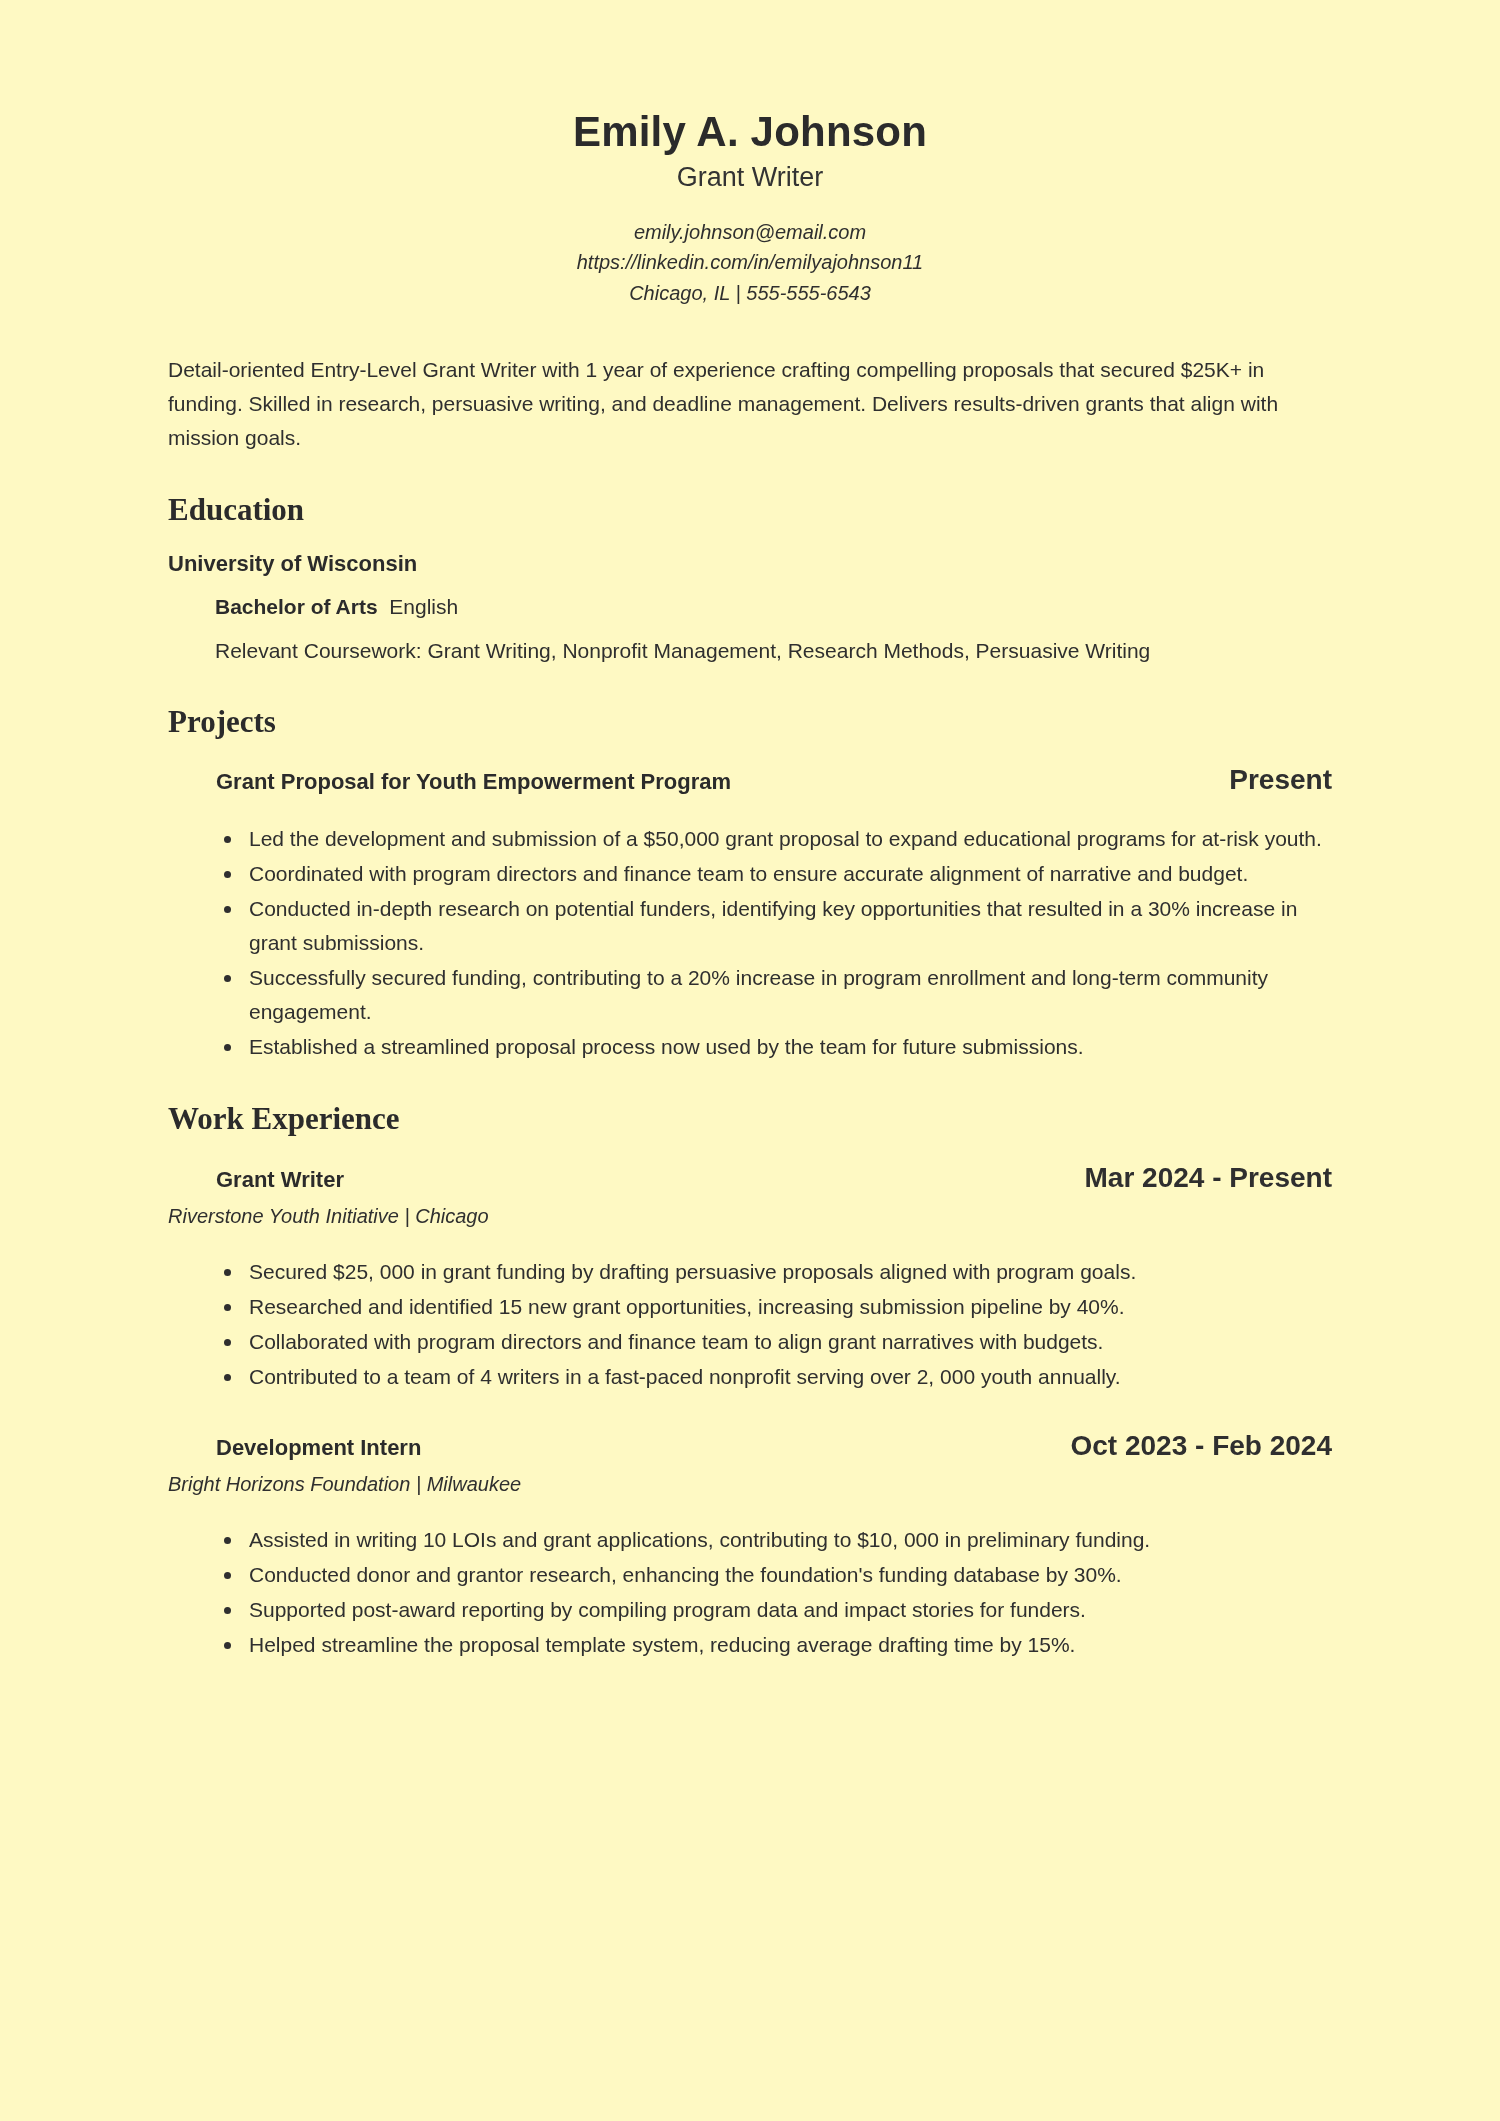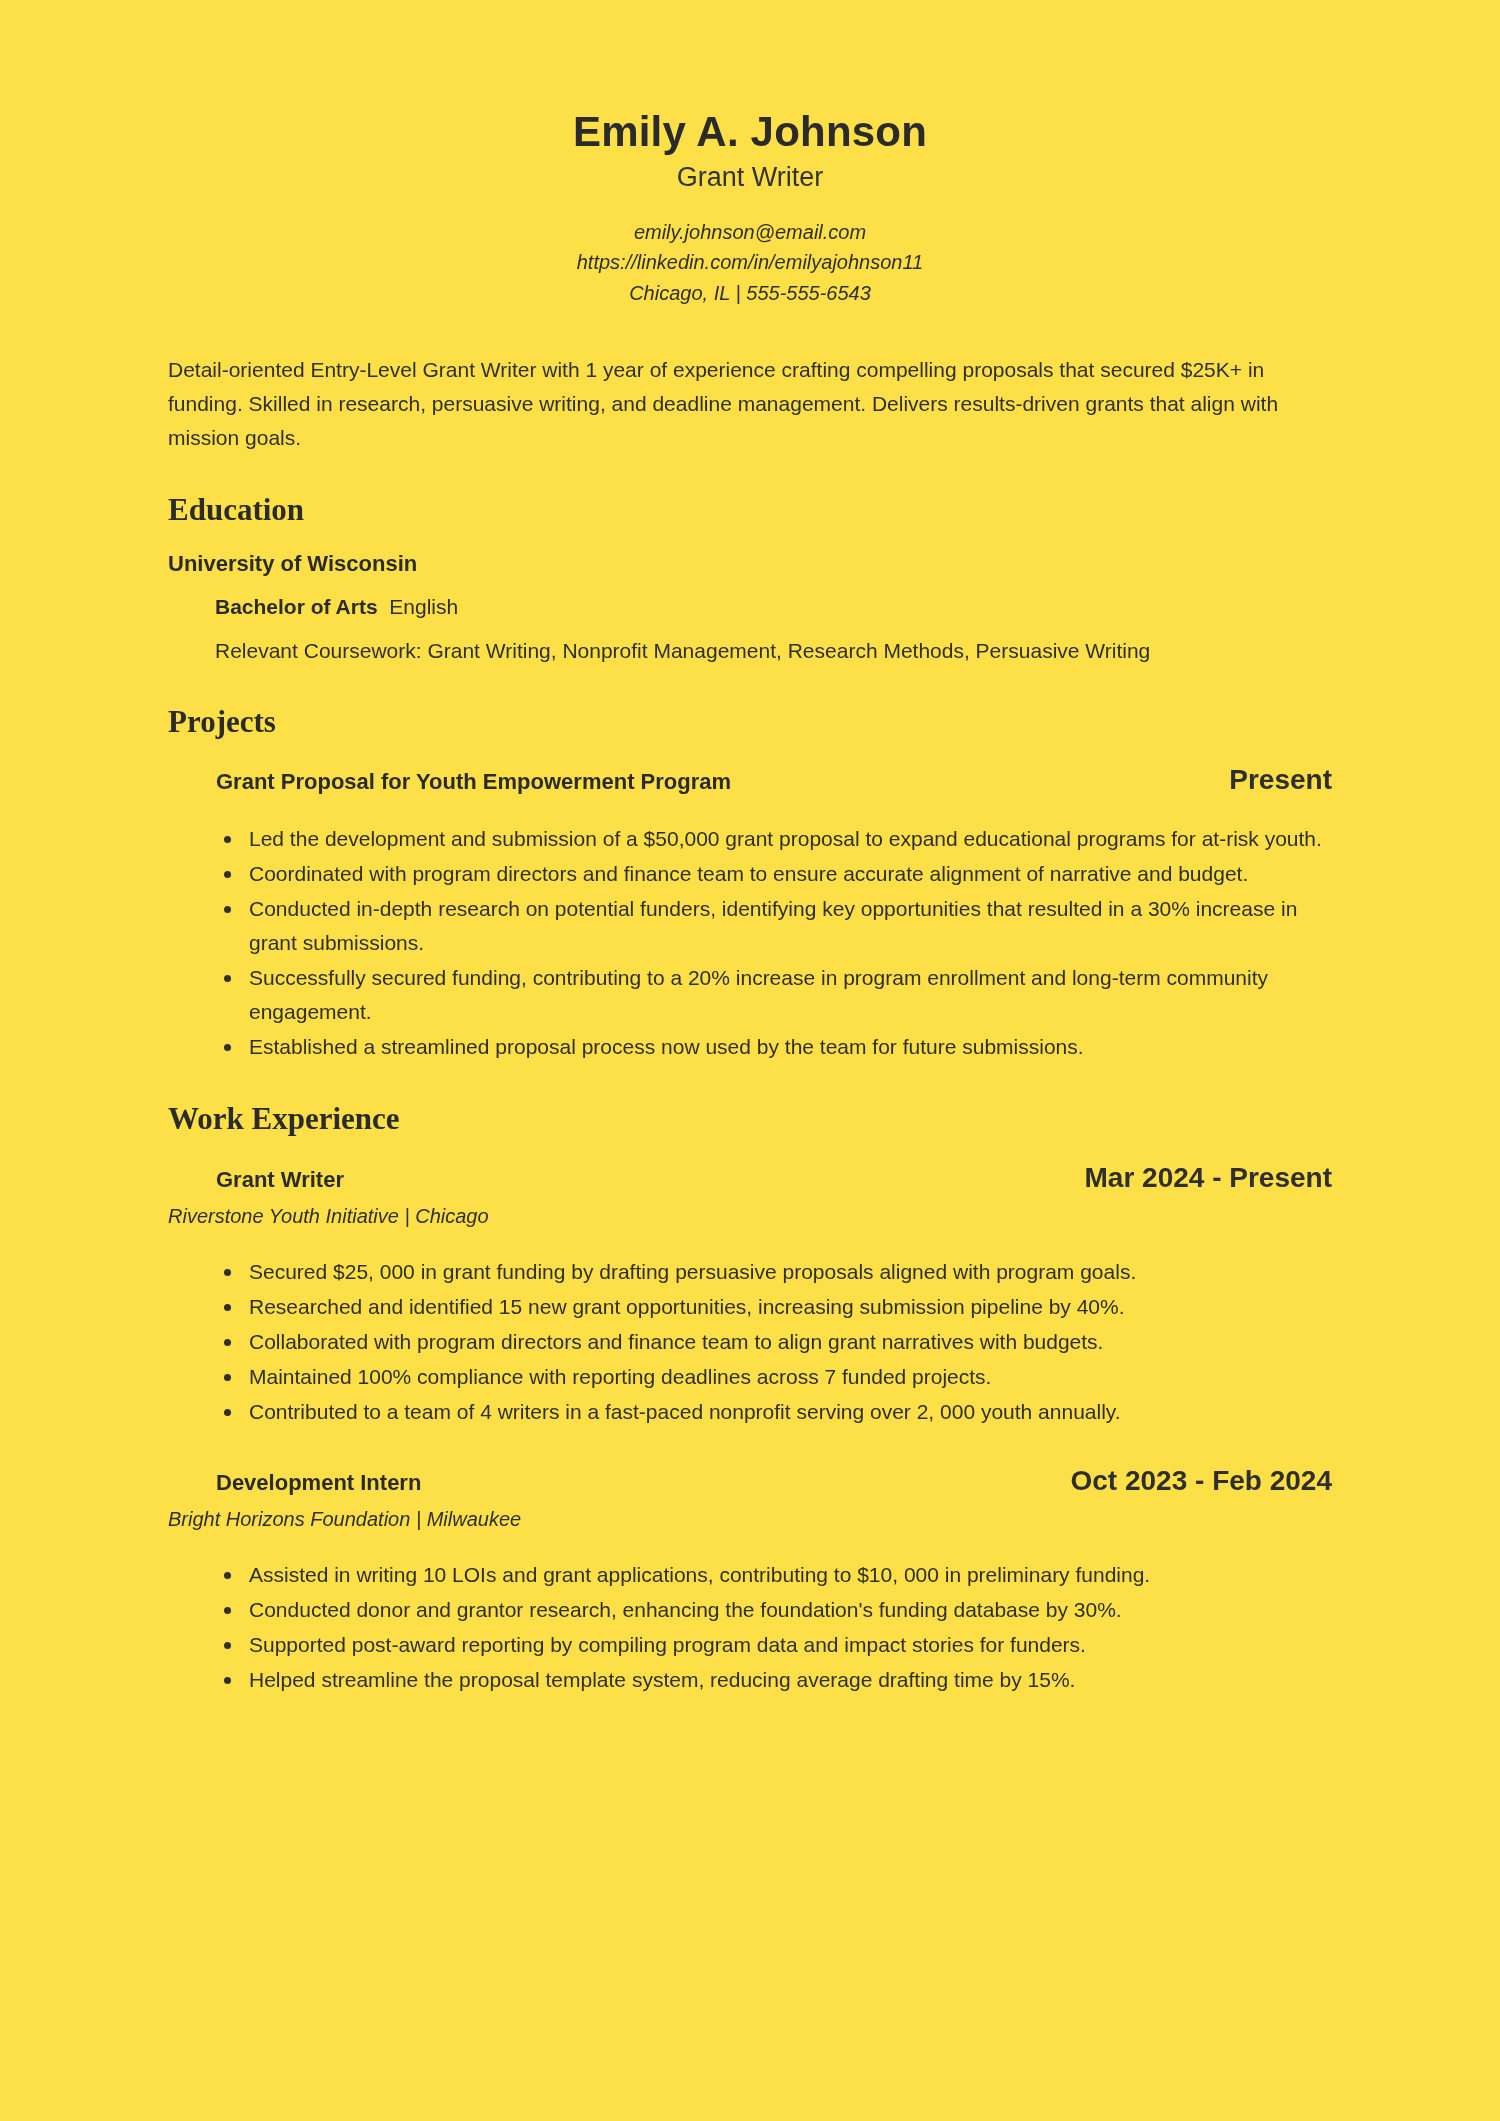--- a/index.html
+++ b/index.html
@@ -12,21 +12,21 @@
     width: 1500px;
     height: 2121px;
     font-family: "Liberation Sans", sans-serif;
     color: #2f2f2f;
     -webkit-font-smoothing: antialiased;
   }
   .page {
     position: relative;
     width: 1500px;
     height: 2121px;
-    background: #fde047;
+    background: #fef9c3;
     box-sizing: border-box;
     padding: 0 168px;
   }
 
   
   .header {
     padding-top: 108px;
     text-align: center;
   }
   .full-name {
@@ -216,21 +216,20 @@
     <div class="entry">
       <div class="entry-row">
         <div class="entry-title">Grant Writer</div>
         <div class="entry-date">Mar 2024 - Present</div>
       </div>
       <div class="entry-sub">Riverstone Youth Initiative | Chicago</div>
       <ul class="bullets">
         <li>Secured $25, 000 in grant funding by drafting persuasive proposals aligned with program goals.</li>
         <li>Researched and identified 15 new grant opportunities, increasing submission pipeline by 40%.</li>
         <li>Collaborated with program directors and finance team to align grant narratives with budgets.</li>
-        <li>Maintained 100% compliance with reporting deadlines across 7 funded projects.</li>
         <li>Contributed to a team of 4 writers in a fast-paced nonprofit serving over 2, 000 youth annually.</li>
       </ul>
     </div>
 
     <div class="spacer-lg"></div>
 
     <div class="entry">
       <div class="entry-row">
         <div class="entry-title">Development Intern</div>
         <div class="entry-date">Oct 2023 - Feb 2024</div>

